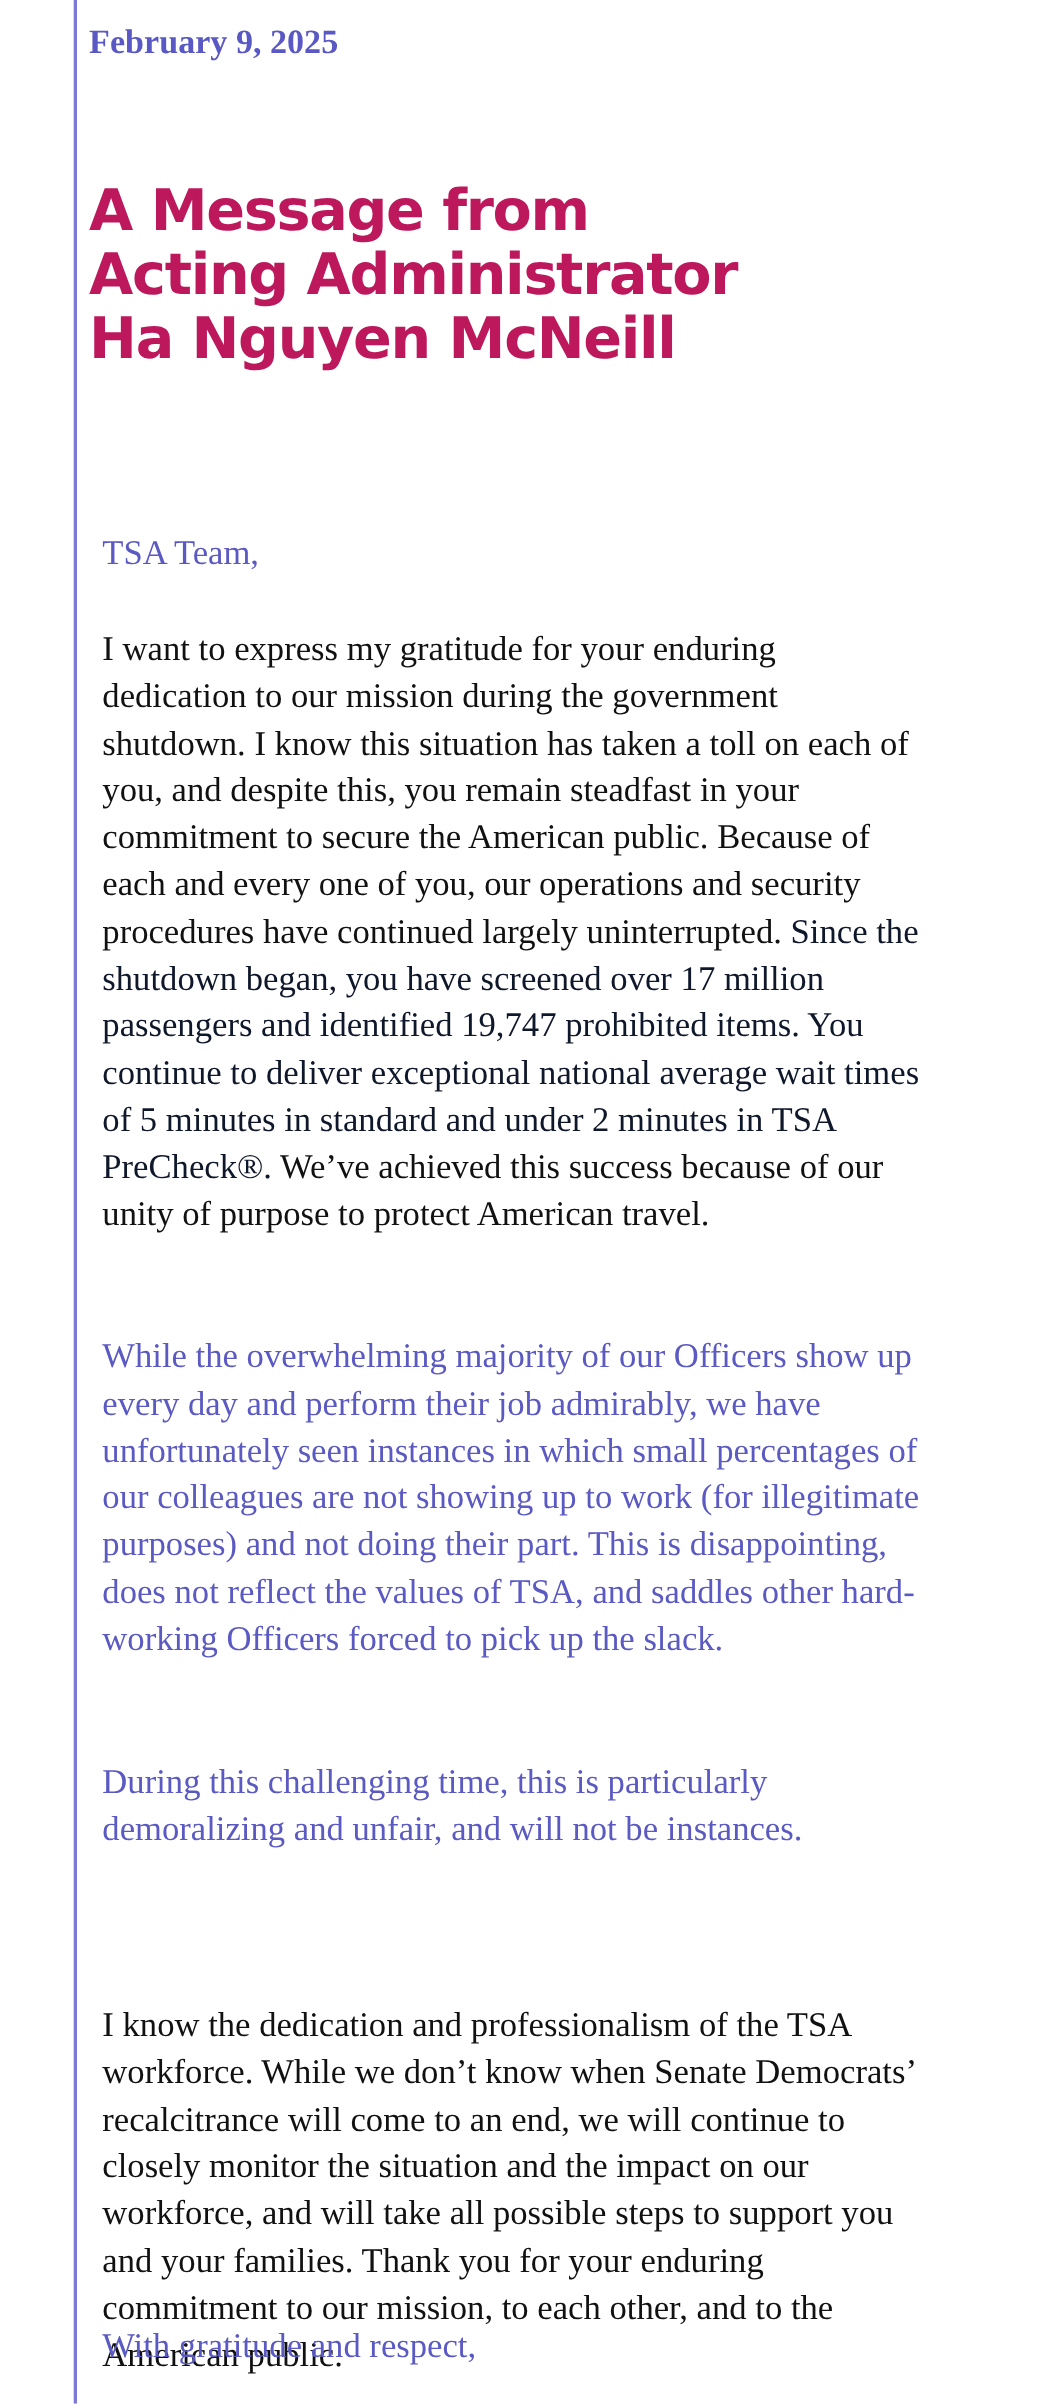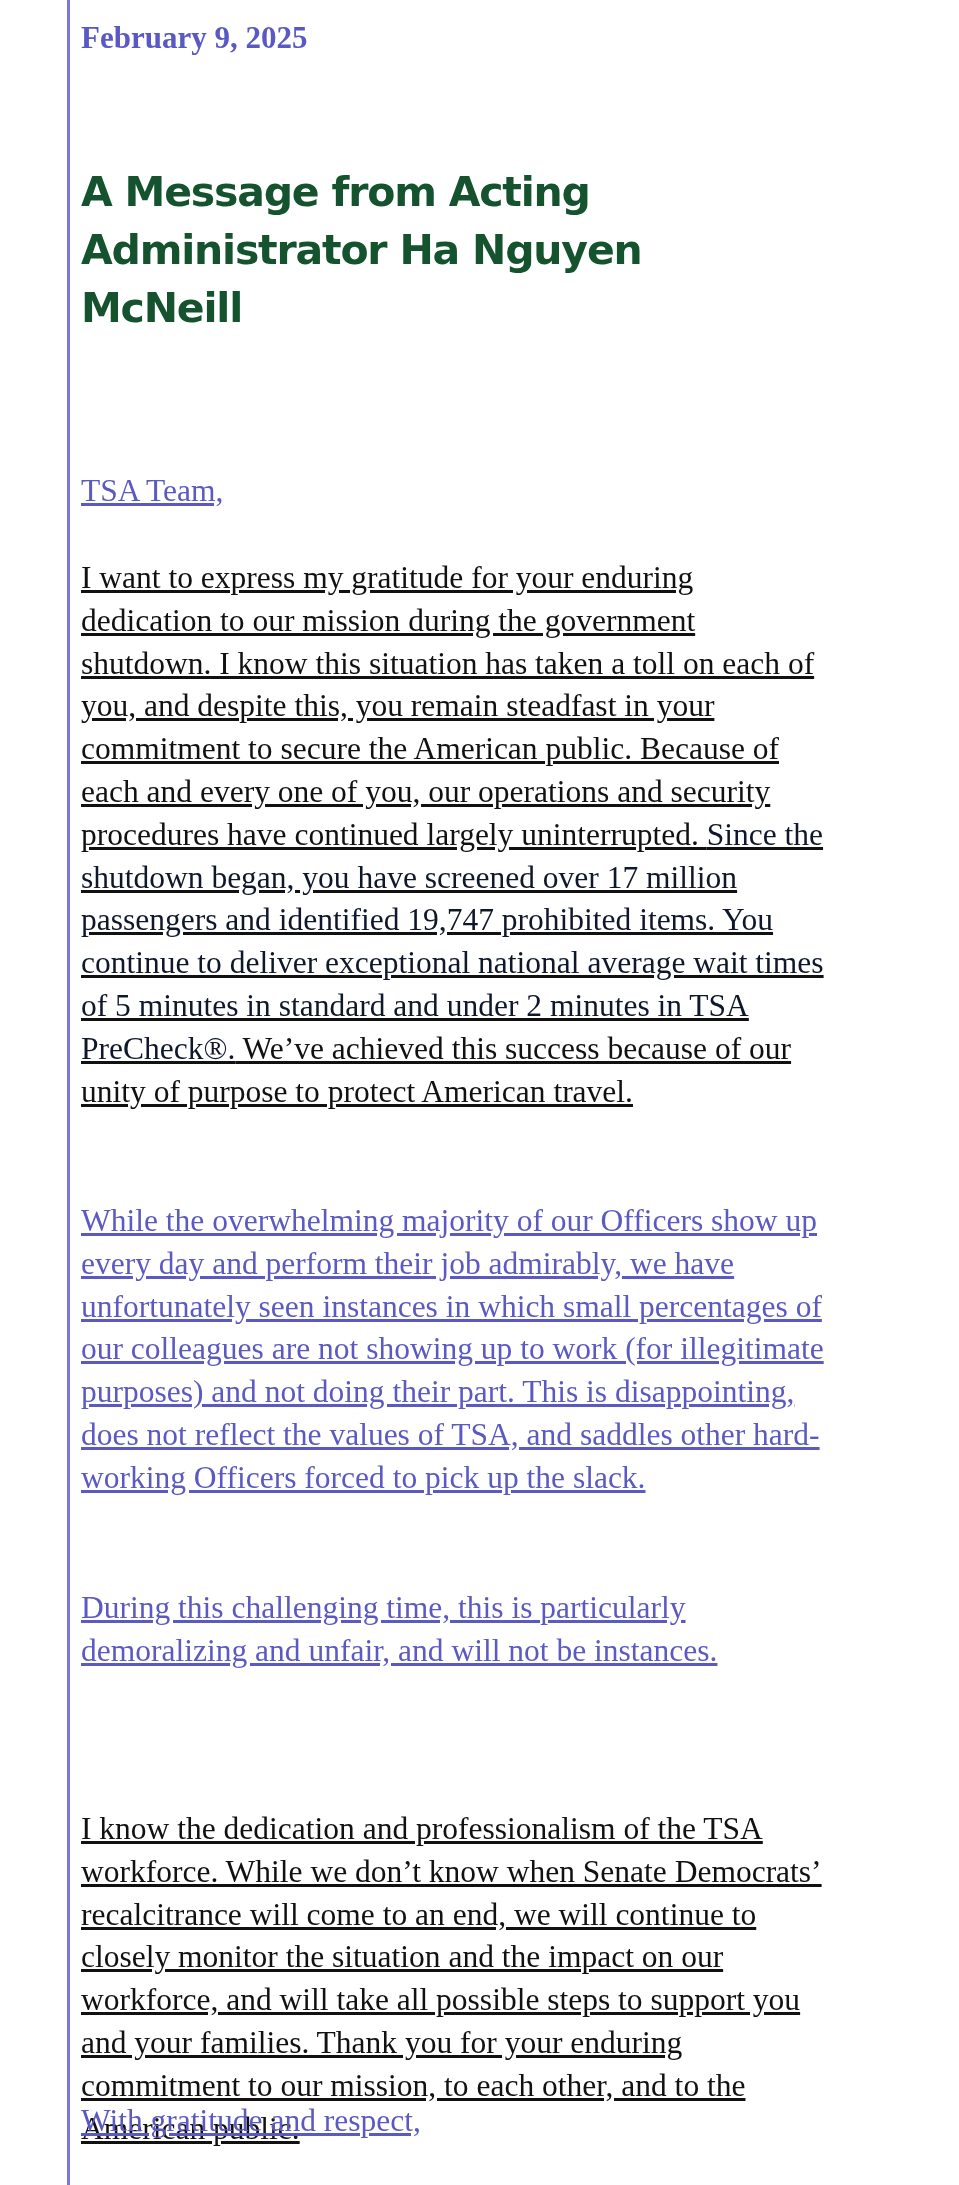--- a/index.html
+++ b/index.html
@@ -39,35 +39,34 @@
       white-space: nowrap;
     }
     .headline {
       position: absolute;
       top: 163px;
       left: 0;
       width: 640px;
       margin: 0;
       font-family: "DejaVu Sans", "Liberation Sans", sans-serif;
       font-weight: bold;
-      font-size: 41px;
+      font-size: 52px;
       line-height: 58px;
       letter-spacing: -1.2px;
-      color: #14532d;
+      color: #be185d;
     }
     .para {
       position: absolute;
       left: 0;
       width: 745px;
-      margin: 0;
+      margin: 12px;
       font-family: "Liberation Serif", "DejaVu Serif", serif;
       font-size: 31.5px;
       line-height: 42.8px;
       color: #111111;
-      text-decoration: underline;
     }
     .violet { color: #5b59c2; }
     .gray { color: #0f172a; }
     .greeting { top: 470px; }
     .p1 { top: 557px; }
     .p2 { top: 1200px; }
     .p3 { top: 1587px; }
     .p4 { top: 1808px; }
     .closing { top: 2100px; }
   </style>

